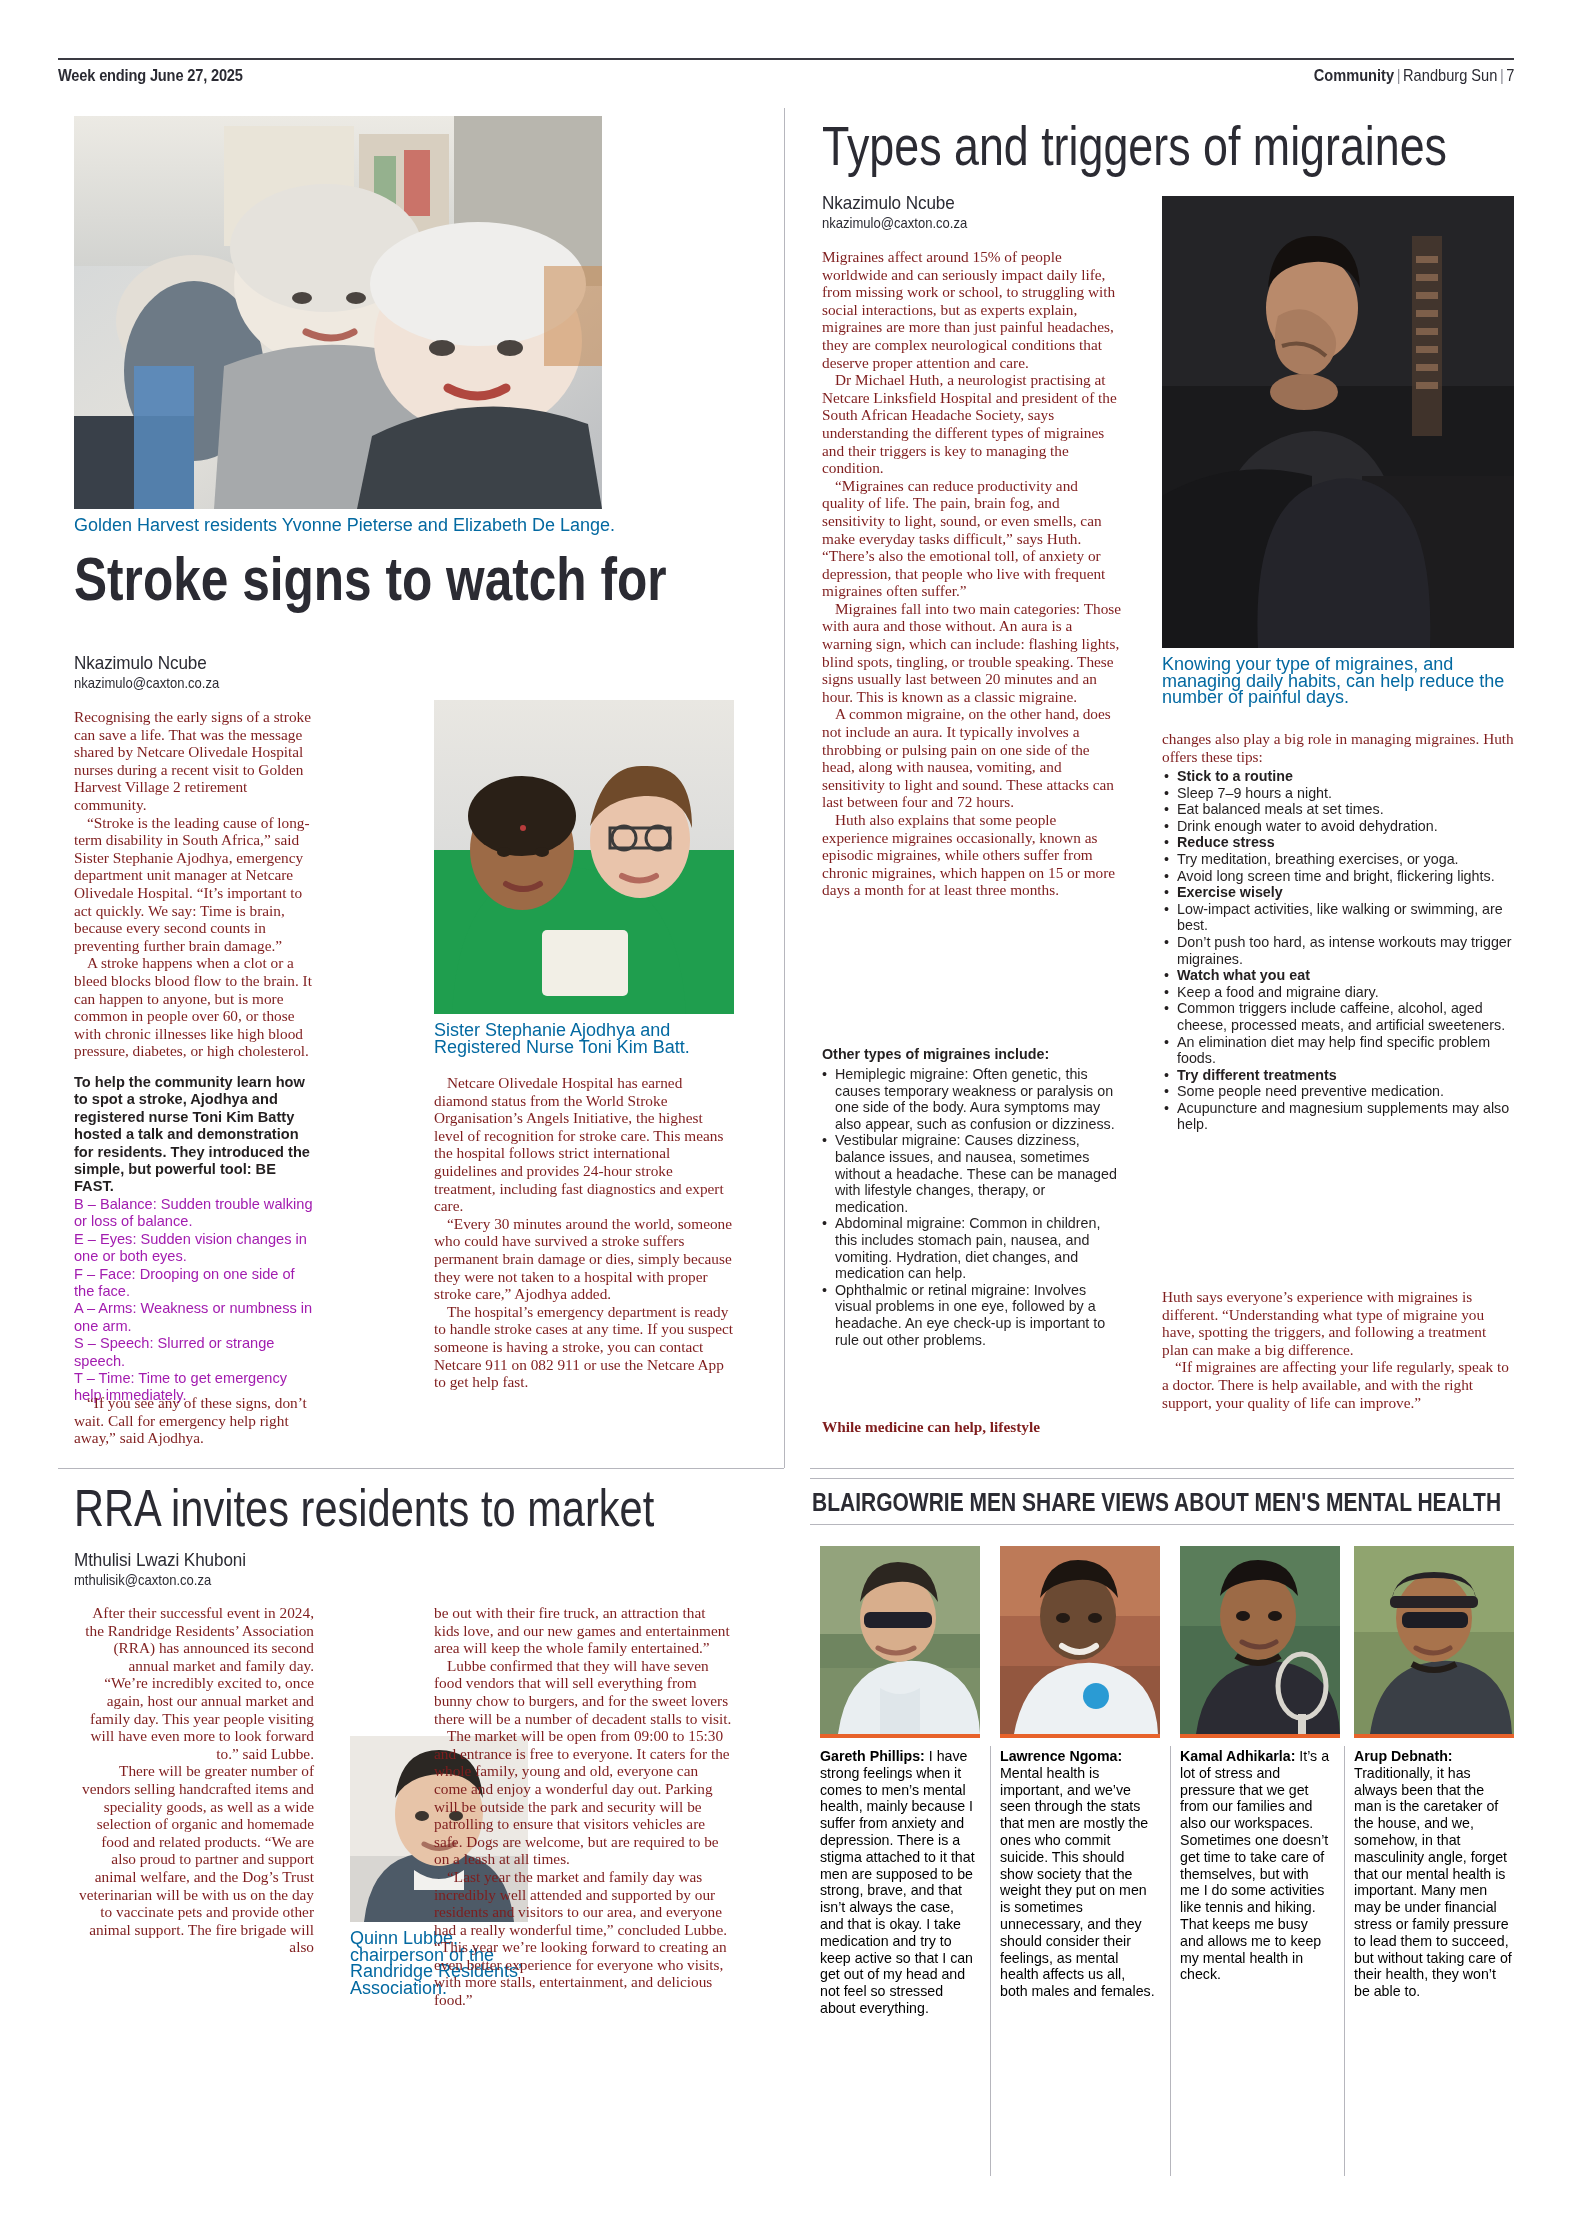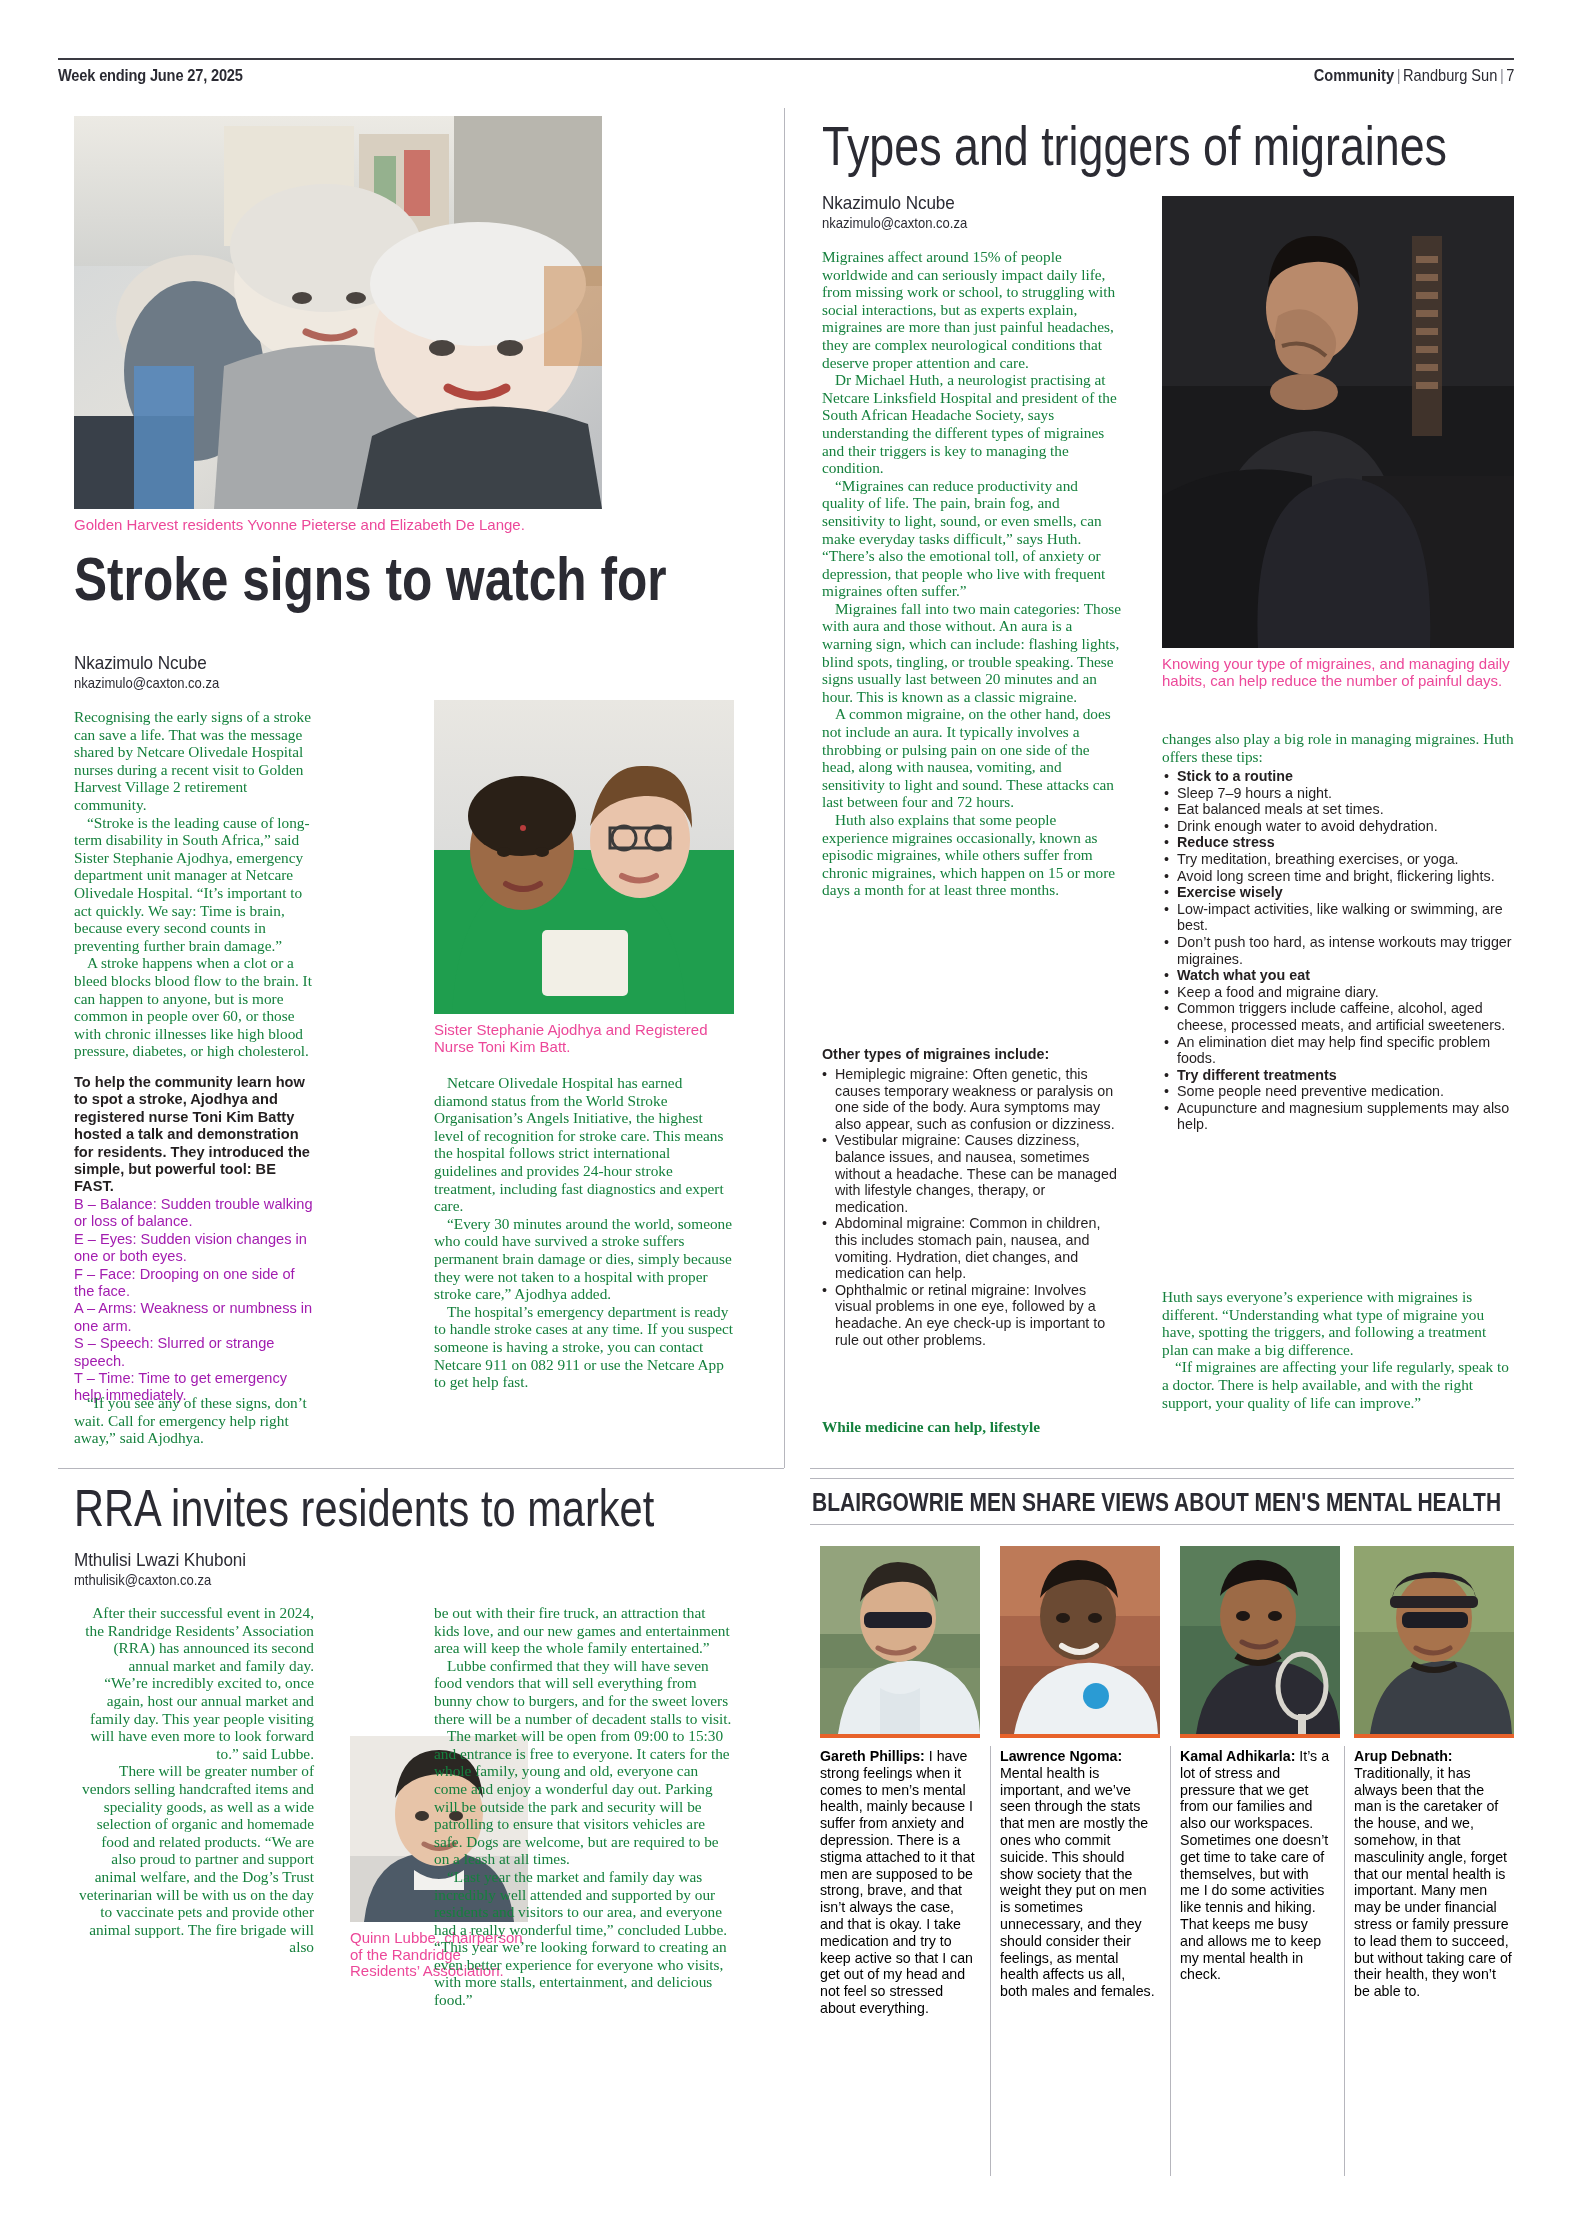--- a/index.html
+++ b/index.html
@@ -28,28 +28,28 @@
     font-size: 17px; color: #2b2b33;
     transform: scaleX(0.86); transform-origin: right center;
     white-space: nowrap;
   }
   .masthead .right b { font-weight: bold; }
   .masthead .right span.sep { color: #8c8c95; padding: 0 3px; }
 
   .body-copy {
     font-family: "Liberation Serif", serif;
     font-size: 15.3px; line-height: 17.6px; text-align: left;
-    color: #15803d; hyphens: none;
+    color: #7f1d1d; hyphens: none;
   }
   .body-copy p { margin: 0; }
   .body-copy p.ind { text-indent: 13px; font-family: Liberation Serif, serif; }
 
   .caption {
     font-family: "Liberation Sans", sans-serif;
-    font-size: 15px; line-height: 16.5px; color: #ec4899;
+    font-size: 18px; line-height: 16.5px; color: #0369a1;
   }
 
   .byline-name {
     font-family: "Liberation Sans Narrow", "Liberation Sans", sans-serif;
     font-size: 19px; color: #2b2b33; letter-spacing: -0.1px;
     transform: scaleX(0.9); transform-origin: left center;
   }
   .byline-mail {
     font-family: "Liberation Sans Narrow", "Liberation Sans", sans-serif;
     font-size: 14.5px; color: #2b2b33; margin-top: 1px;

